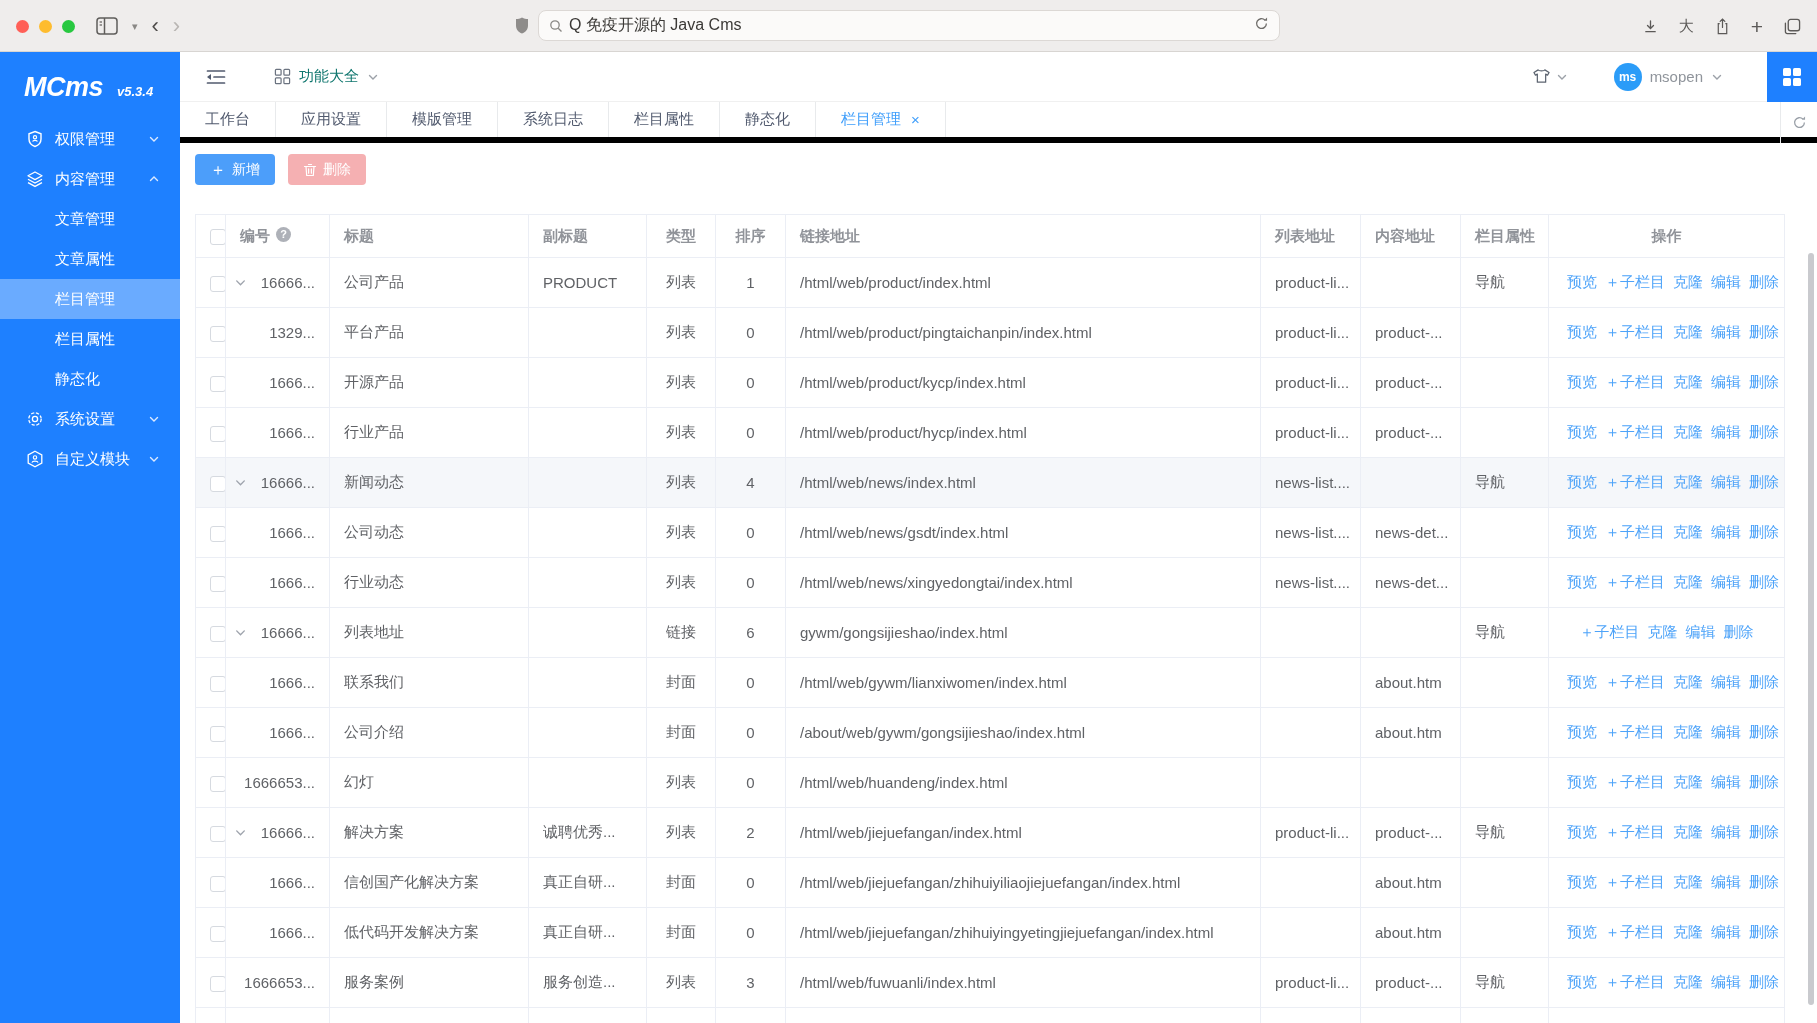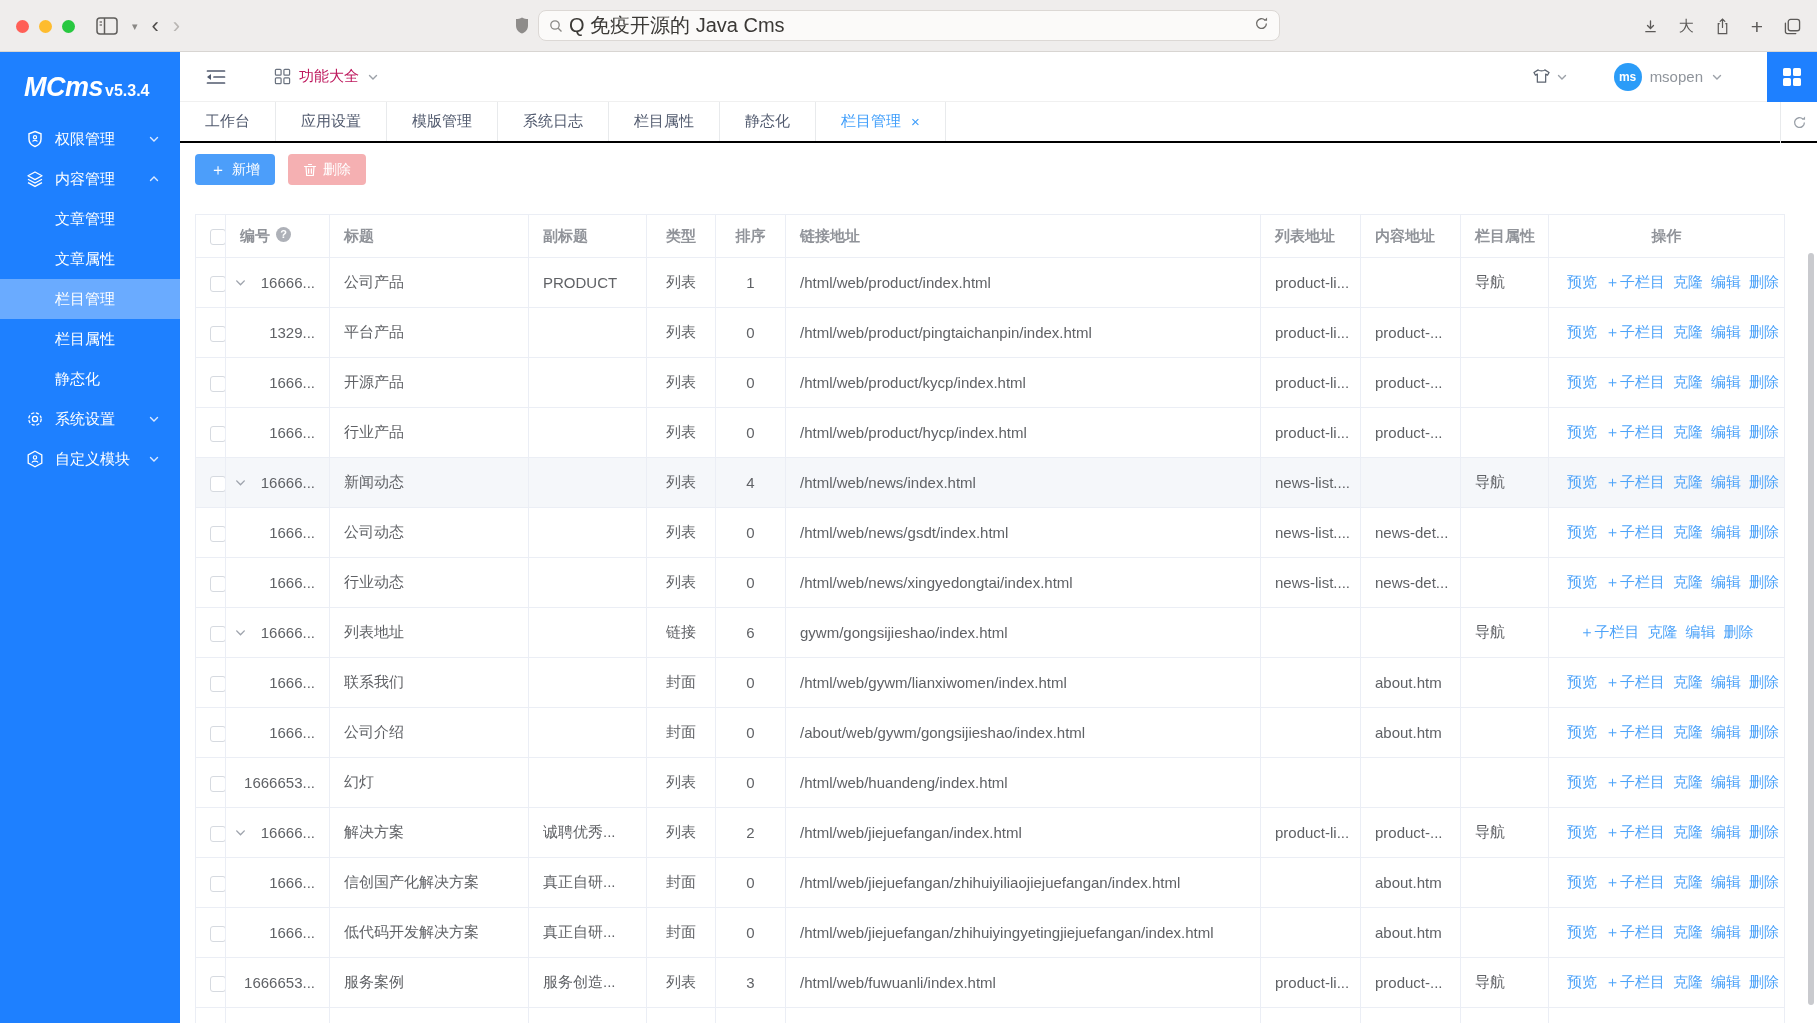--- a/index.html
+++ b/index.html
@@ -12,53 +12,53 @@
   .traffic { position:absolute; left:16px; top:20px; display:flex; gap:10px; }
   .dot { width:13px; height:13px; border-radius:50%; }
   .dot.r { background:#ff5f57; } .dot.y { background:#febc2e; } .dot.g { background:#28c840; }
   .chrome-nav { position:absolute; left:96px; top:0; height:52px; display:flex; align-items:center; gap:14px; }
   .chrome-btn { display:flex; align-items:center; justify-content:center; color:#5f5d5b; }
   .nav-arrow { font-size:22px; color:#4f4d4b; font-weight:400; }
   .nav-arrow.fwd { color:#b9b6b3; }
   .chev-sm { font-size:11px; color:#8a8885; }
   .shield-wrap { position:absolute; left:514px; top:16px; }
   .url-field { position:absolute; left:538px; top:10px; width:742px; height:31px; background:#fbfaf9; border:1px solid #dcd8d5; border-radius:8px; display:flex; align-items:center; padding:0 10px; }
-  .url-text { font-size:20px; color:#3b3936; margin-left:6px; flex:1; white-space:nowrap; overflow:hidden; }
+  .url-text { font-size:16px; color:#3b3936; margin-left:6px; flex:1; white-space:nowrap; overflow:hidden; }
   .chrome-right { position:absolute; right:16px; top:0; height:52px; display:flex; align-items:center; gap:21px; }
   .aA { font-size:15px; color:#5c5a58; }
   .plus-glyph { font-size:21px; color:#5c5a58; line-height:1; }
 
   
   .app { position:absolute; top:52px; left:0; right:0; bottom:0; display:flex; }
   .sidebar { width:180px; background:var(--accent); color:#fff; flex:none; overflow:hidden; }
   .logo-row { padding:20px 0 16px 24px; display:flex; align-items:baseline; }
   .logo { font-size:27px; font-weight:800; font-style:italic; letter-spacing:-.5px; }
-  .version { font-size:16px; font-weight:700; margin-left:2px; }
+  .version { font-size:13px; font-style:italic; font-weight:700; margin-left:14px; }
   .side-item { height:40px; display:flex; align-items:center; padding:0 20px 0 26px; cursor:pointer; font-size:15px; position:relative; }
   .side-item .ic { width:18px; height:18px; margin-right:11px; flex:none; }
   .side-item.sub { padding-left:55px; }
   .side-item.active { background:rgba(255,255,255,.34); }
   .side-label { flex:1; white-space:nowrap; }
   .side-chev { width:12px; height:12px; color:#dce9ff; flex:none; }
 
   .main { flex:1; display:flex; flex-direction:column; min-width:0; background:#fff; }
 
   
   .app-header { height:50px; display:flex; align-items:center; position:relative; border-bottom:1px solid #f0f0f0; }
   .fold-btn { margin-left:25px; width:22px; height:20px; cursor:pointer; }
-  .apps-menu { margin-left:47px; display:flex; align-items:center; gap:8px; cursor:pointer; color:#be185d; font-size:15px; }
+  .apps-menu { margin-left:47px; display:flex; align-items:center; gap:8px; cursor:pointer; color:#0f766e; font-size:15px; }
   .hdr-right { margin-left:auto; display:flex; align-items:center; gap:28px; }
   .tshirt-group { display:flex; align-items:center; gap:5px; cursor:pointer; }
   .avatar { width:28px; height:28px; border-radius:50%; background:#2b9cf8; color:#fff; font-size:12px; font-weight:700; display:flex; align-items:center; justify-content:center; margin-left:18px; }
   .username { color:#8f949b; font-size:15px; margin-left:8px; }
   .hdr-chev { width:12px; height:12px; color:#9ca1a8; }
   .apps-square { width:50px; height:50px; background:var(--accent); display:flex; align-items:center; justify-content:center; margin-left:16px; cursor:pointer; }
 
   
-  .tab-strip { height:41px; display:flex; align-items:stretch; border-bottom:2px solid #000000; position:relative; }
+  .tab-strip { height:41px; display:flex; align-items:stretch; border-bottom:6px solid #000000; position:relative; }
   .tab { display:flex; align-items:center; padding:0 25px; font-size:15px; color:#515a6e; border-right:1px solid #e8eaec; cursor:pointer; background:#fff; white-space:nowrap; }
   .tab.active { color:var(--tab-active); }
   .tab .close { margin-left:10px; font-size:15px; color:var(--tab-active); line-height:1; }
   .tab-refresh { position:absolute; right:0; top:0; width:37px; height:41px; border-left:1px solid #e8eaec; display:flex; align-items:center; justify-content:center; cursor:pointer; }
 
   
   .content { flex:1; padding:11px 0 0 15px; overflow:hidden; }
   .toolbar { display:flex; gap:13px; margin-bottom:29px; }
   .btn { height:31px; border:none; border-radius:4px; color:#fff; font-size:14px; display:flex; align-items:center; padding:0 15px; gap:6px; cursor:pointer; font-family:inherit; }
   .btn-add { background:#4c9efa; }

